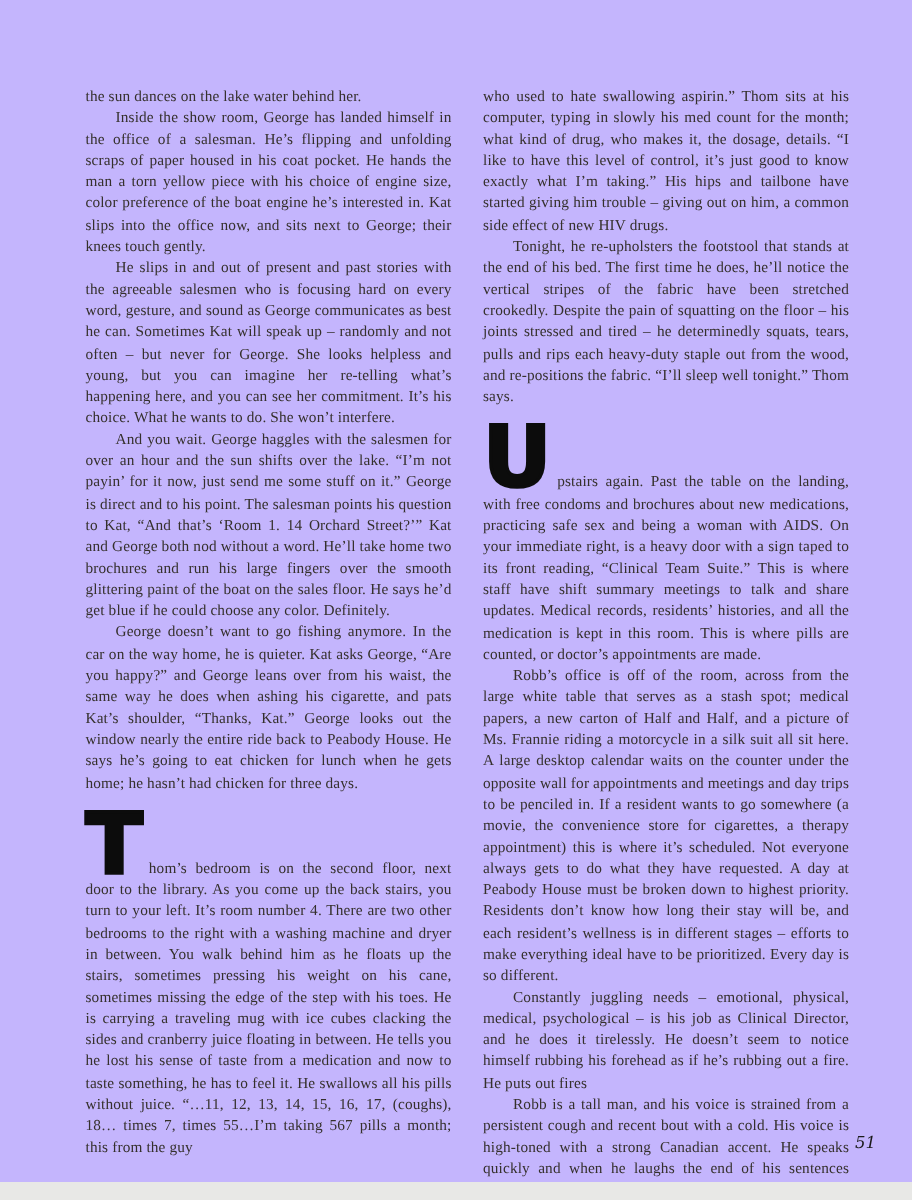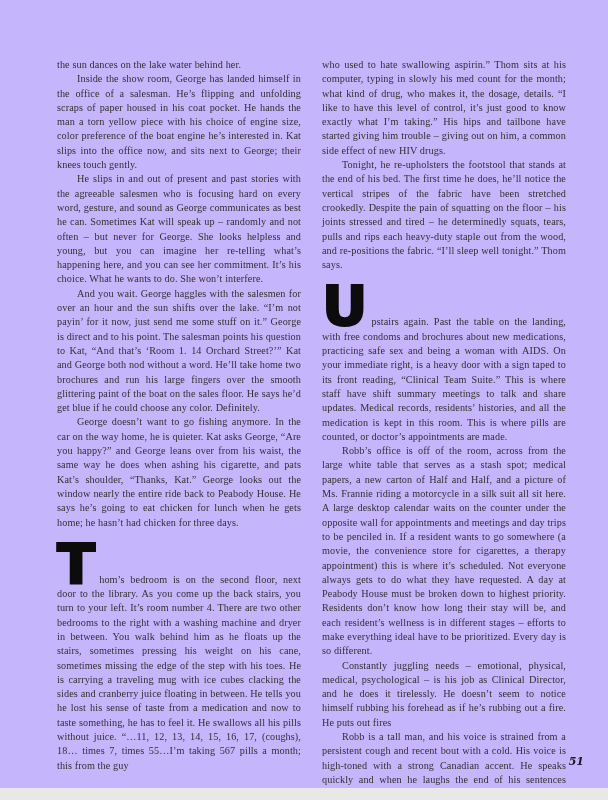--- a/index.html
+++ b/index.html
@@ -50,21 +50,21 @@
     color: #0c0c0c;
     -webkit-text-stroke: 2.2px #0c0c0c;
     margin-right: 6px;
     vertical-align: baseline;
   }
   .page-number {
     position: absolute;
     right: 24px;
     bottom: 20px;
     font-family: "DejaVu Serif", serif;
-    font-weight: bold;
+    font-weight: normal;
     font-style: italic;
     font-size: 11px;
     color: #1a1a1a;
   }
 </style>
 </head>
 <body>
 
 <div class="page">
   <div class="columns">

